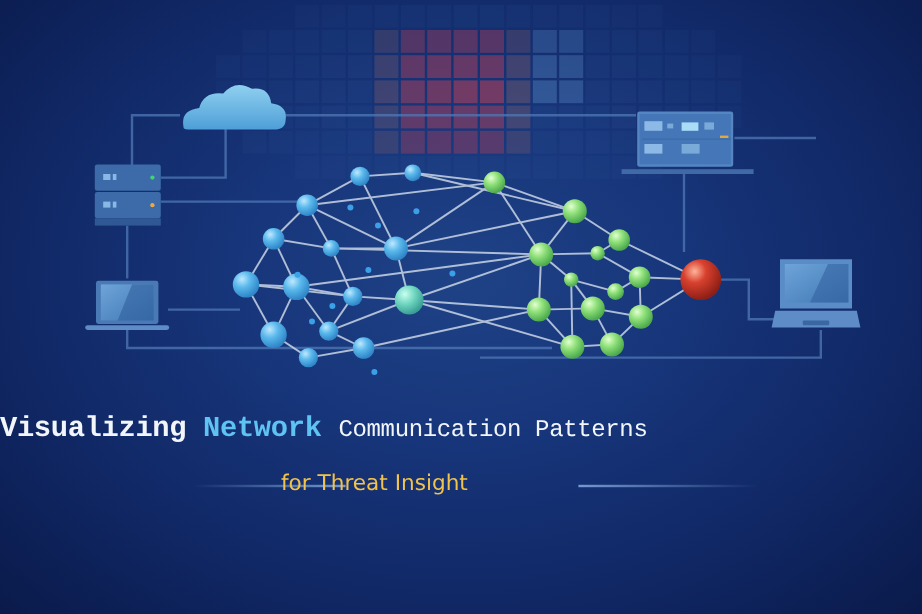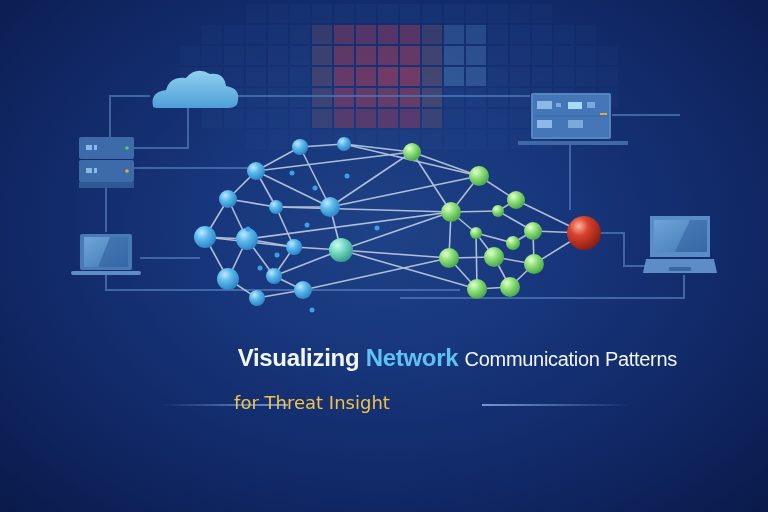--- a/index.html
+++ b/index.html
@@ -1,21 +1,21 @@
 <!DOCTYPE html>
 <html><head>
 <meta charset="utf-8">
 <style>
   html,body{margin:0;padding:0;}
   body{width:768px;height:512px;overflow:hidden;background:#0d1f54;}
   #stage{position:relative;width:768px;height:512px;
     background:radial-gradient(ellipse at 50% 45%, #1f4286 0%, #17357a 35%, #102764 70%, #0a1a4a 100%);}
   svg{position:absolute;left:0;top:0;}
-  .title{position:absolute;left:0;width:677px;text-align:right;top:344px;
-    font-family:Liberation Sans, sans-serif;font-size:24px;color:#f2f6fb;letter-spacing:-0.3px;}
+  .title{position:absolute;left:0;width:677px;text-align:left;top:344px;
+    font-family:Liberation Mono, monospace;font-size:24px;color:#f2f6fb;letter-spacing:-0.3px;}
   .title .w1{font-weight:600;}
   .title .w2{font-weight:600;color:#5ec2f2;}
   .title .w3{font-size:20px;font-weight:400;}
   .subtitle{position:absolute;left:0;width:624px;top:392px;text-align:center;
     font-family:"DejaVu Sans",sans-serif;font-size:18px;color:#f2c34a;}
   .rule{position:absolute;top:404px;height:2px;
     background:linear-gradient(90deg, rgba(120,160,220,0), rgba(140,180,230,0.8));}
   .rule.r{background:linear-gradient(90deg, rgba(140,180,230,0.8), rgba(120,160,220,0));}
 </style>
 </head>

